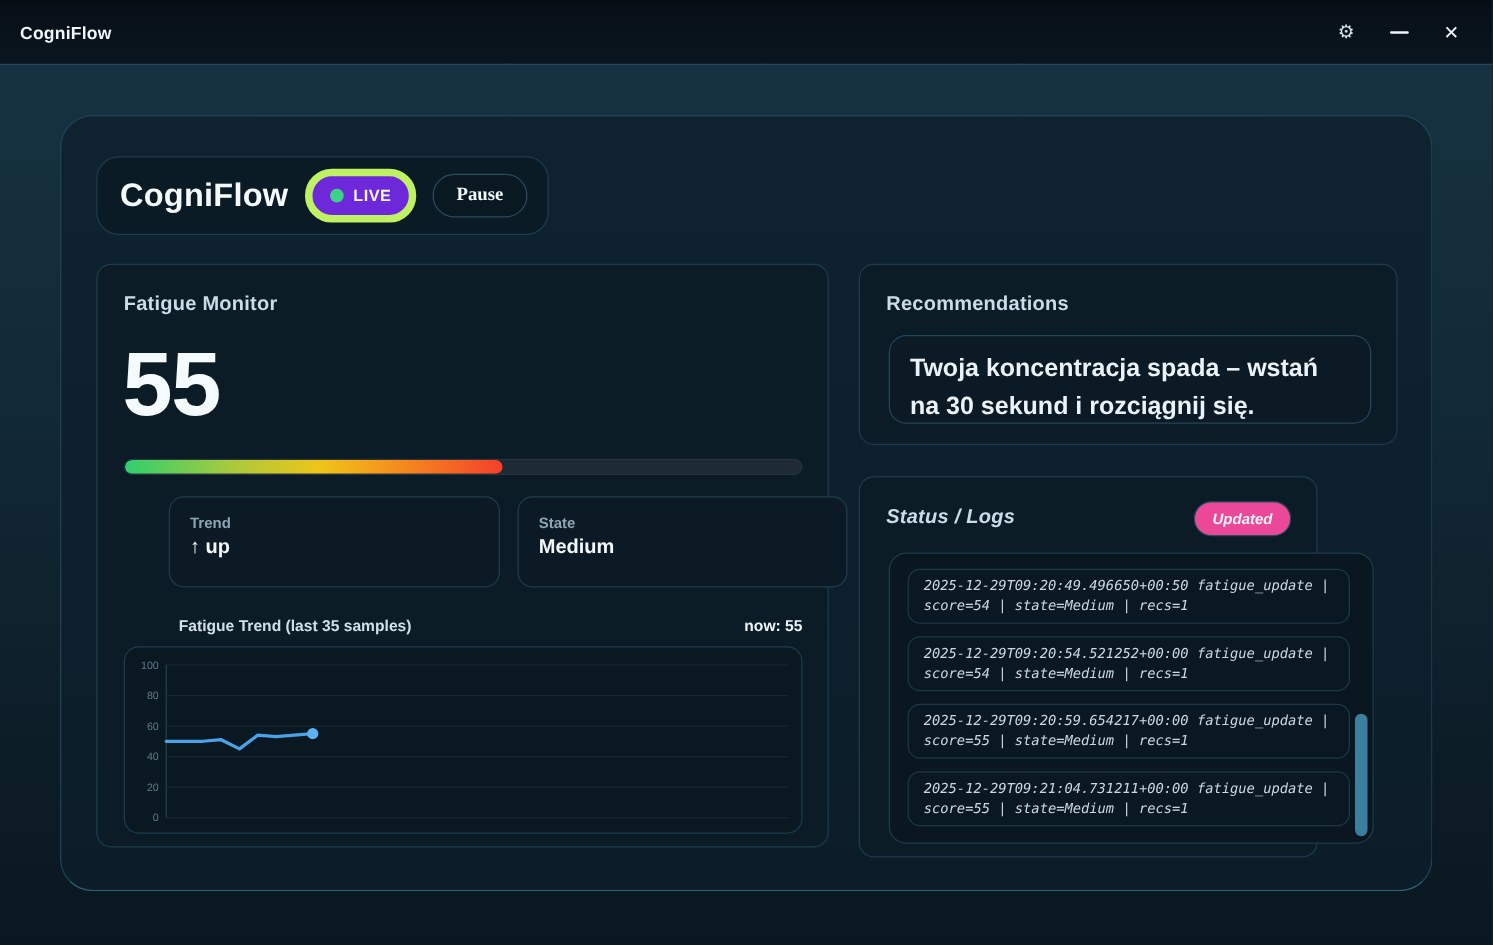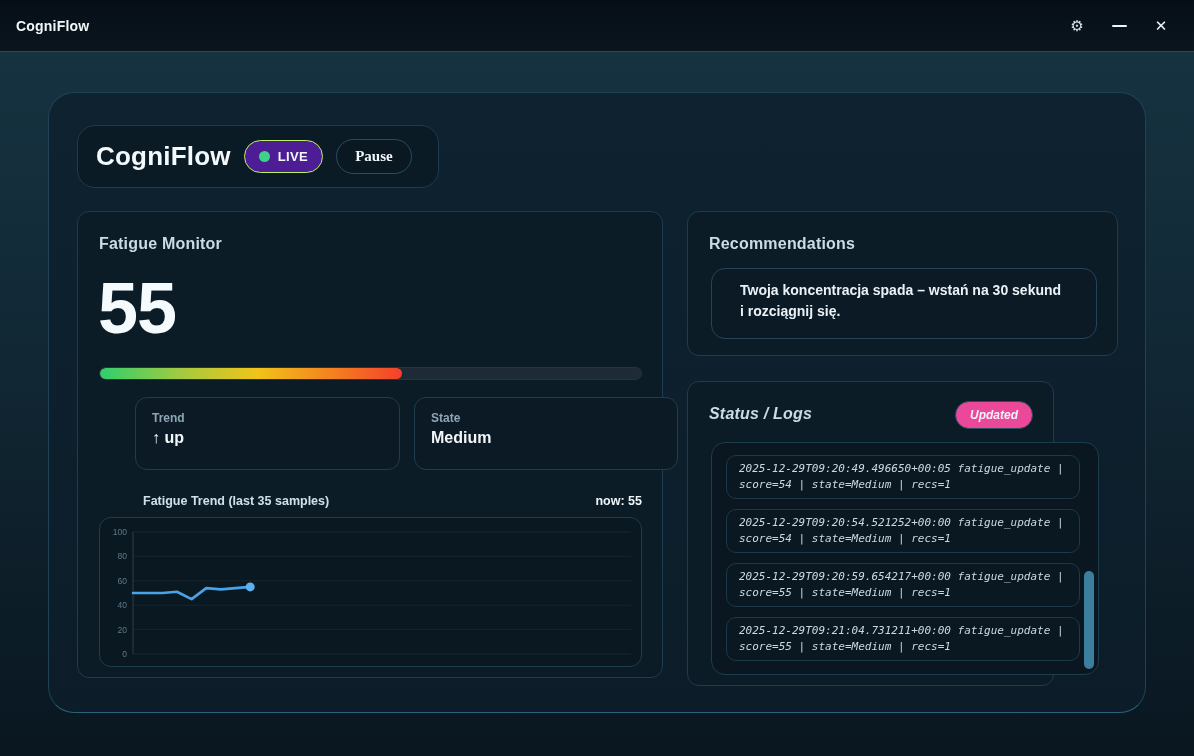--- a/index.html
+++ b/index.html
@@ -29,21 +29,21 @@
     border-radius:26px; background:linear-gradient(180deg,#0e2230 0%,#0c1d29 100%);
     border:1px solid #1f4355; border-bottom-color:#2b6379; }
 
   .card { position:absolute; background:#0c1c27; border:1px solid #1d3c4d; border-radius:12px; }
 
   
   .header-card { left:28px; top:32px; width:362px; height:63px; border-radius:18px;
     display:flex; align-items:center; padding:0 18px; gap:13px; background:#0b1b25; }
   .app-title { color:#f4f9fc; font-size:26px; font-weight:800; letter-spacing:.2px; }
   .live-badge { display:flex; align-items:center; gap:8px; padding:8px 14px; border-radius:999px;
-    border:1px solid #bef264; background:#4c1d95; }
+    border:6px solid #bef264; background:#6d28d9; }
   .live-dot { width:11px; height:11px; border-radius:50%; background:#3ed188; }
   .live-label { color:#f2f7fa; font-size:13px; font-weight:700; letter-spacing:.4px; }
   .pause-btn { padding:8px 18px; border-radius:999px; border:1px solid #2a4c5e; background:#0a1822;
     color:#f2f7fa; font-family:"Liberation Serif", serif; font-size:15px; font-weight:700; cursor:pointer; }
 
   
   .fatigue-card { left:28px; top:118px; width:586px; height:467px; }
   .card-h2 { position:absolute; color:#c9dce7; font-size:16px; font-weight:700; letter-spacing:.2px; }
   .fatigue-card .card-h2 { left:21px; top:23px; }
   .score { position:absolute; left:20px; top:60px; color:#f5fafc; font-size:72px; font-weight:800;
@@ -63,21 +63,21 @@
   .chart-title { color:#cfe0ea; font-size:12.5px; font-weight:700;padding-left:44px; }
   .chart-now { color:#eef5f9; font-size:12.5px; font-weight:700; }
   .chart-box { position:absolute; left:21px; top:305px; width:543px; height:150px;
     border:1px solid #1d3c4d; border-radius:12px; background:#0a1822; overflow:hidden; }
 
   
   .reco-card { left:638px; top:118px; width:431px; height:145px; }
   .reco-card .card-h2 { left:21px; top:23px; }
   .reco-item { position:absolute; left:23px; top:56px; width:386px; height:71px;
     border:1px solid #23455a; border-radius:14px; background:#0b1a24;
-    padding:11px 28px; color:#eaf2f7; font-size:14px; font-weight:700; line-height:1.5; }
+    padding:11px 16px; color:#eaf2f7; font-size:20px; font-weight:700; line-height:1.5; }
 
   
   .logs-card { left:638px; top:288px; width:367px; height:305px;font-style:italic; }
   .logs-card .card-h2 { left:21px; top:23px; }
   .updated-badge { position:absolute; right:20px; top:19px; padding:6px 14px; border-radius:999px;
     border:1px solid #2a4c5e; background:#ec4899; color:#eef4f8; font-size:12px; font-weight:700; }
   .logs-container { position:absolute; left:23px; top:60px; width:388px; height:233px;
     border:1px solid #1d3c4d; border-radius:14px; background:#0a1721;
     padding:12px 0 0 14px; overflow:hidden; }
   .log-entry { width:354px; margin-bottom:10px; padding:5px 12px; border:1px solid #1c3947;
@@ -157,21 +157,21 @@
 
       <div class="card reco-card">
         <h2 class="card-h2">Recommendations</h2>
         <div class="reco-item">Twoja koncentracja spada – wstań na 30 sekund i rozciągnij się.</div>
       </div>
 
       <div class="card logs-card">
         <h2 class="card-h2">Status / Logs</h2>
         <span class="updated-badge">Updated</span>
         <div class="logs-container">
-          <div class="log-entry">2025-12-29T09:20:49.496650+00:05 fatigue_update | score=54 | state=Medium | recs=1</div>
+          <div class="log-entry">2025-12-29T09:20:49.496650+00:50 fatigue_update | score=54 | state=Medium | recs=1</div>
             <div class="log-entry">2025-12-29T09:20:54.521252+00:00 fatigue_update | score=54 | state=Medium | recs=1</div>
             <div class="log-entry">2025-12-29T09:20:59.654217+00:00 fatigue_update | score=55 | state=Medium | recs=1</div>
             <div class="log-entry">2025-12-29T09:21:04.731211+00:00 fatigue_update | score=55 | state=Medium | recs=1</div>
             <div class="scroll-thumb"></div>
         </div>
       </div>
 
     </div>
   </div>
 </div>

